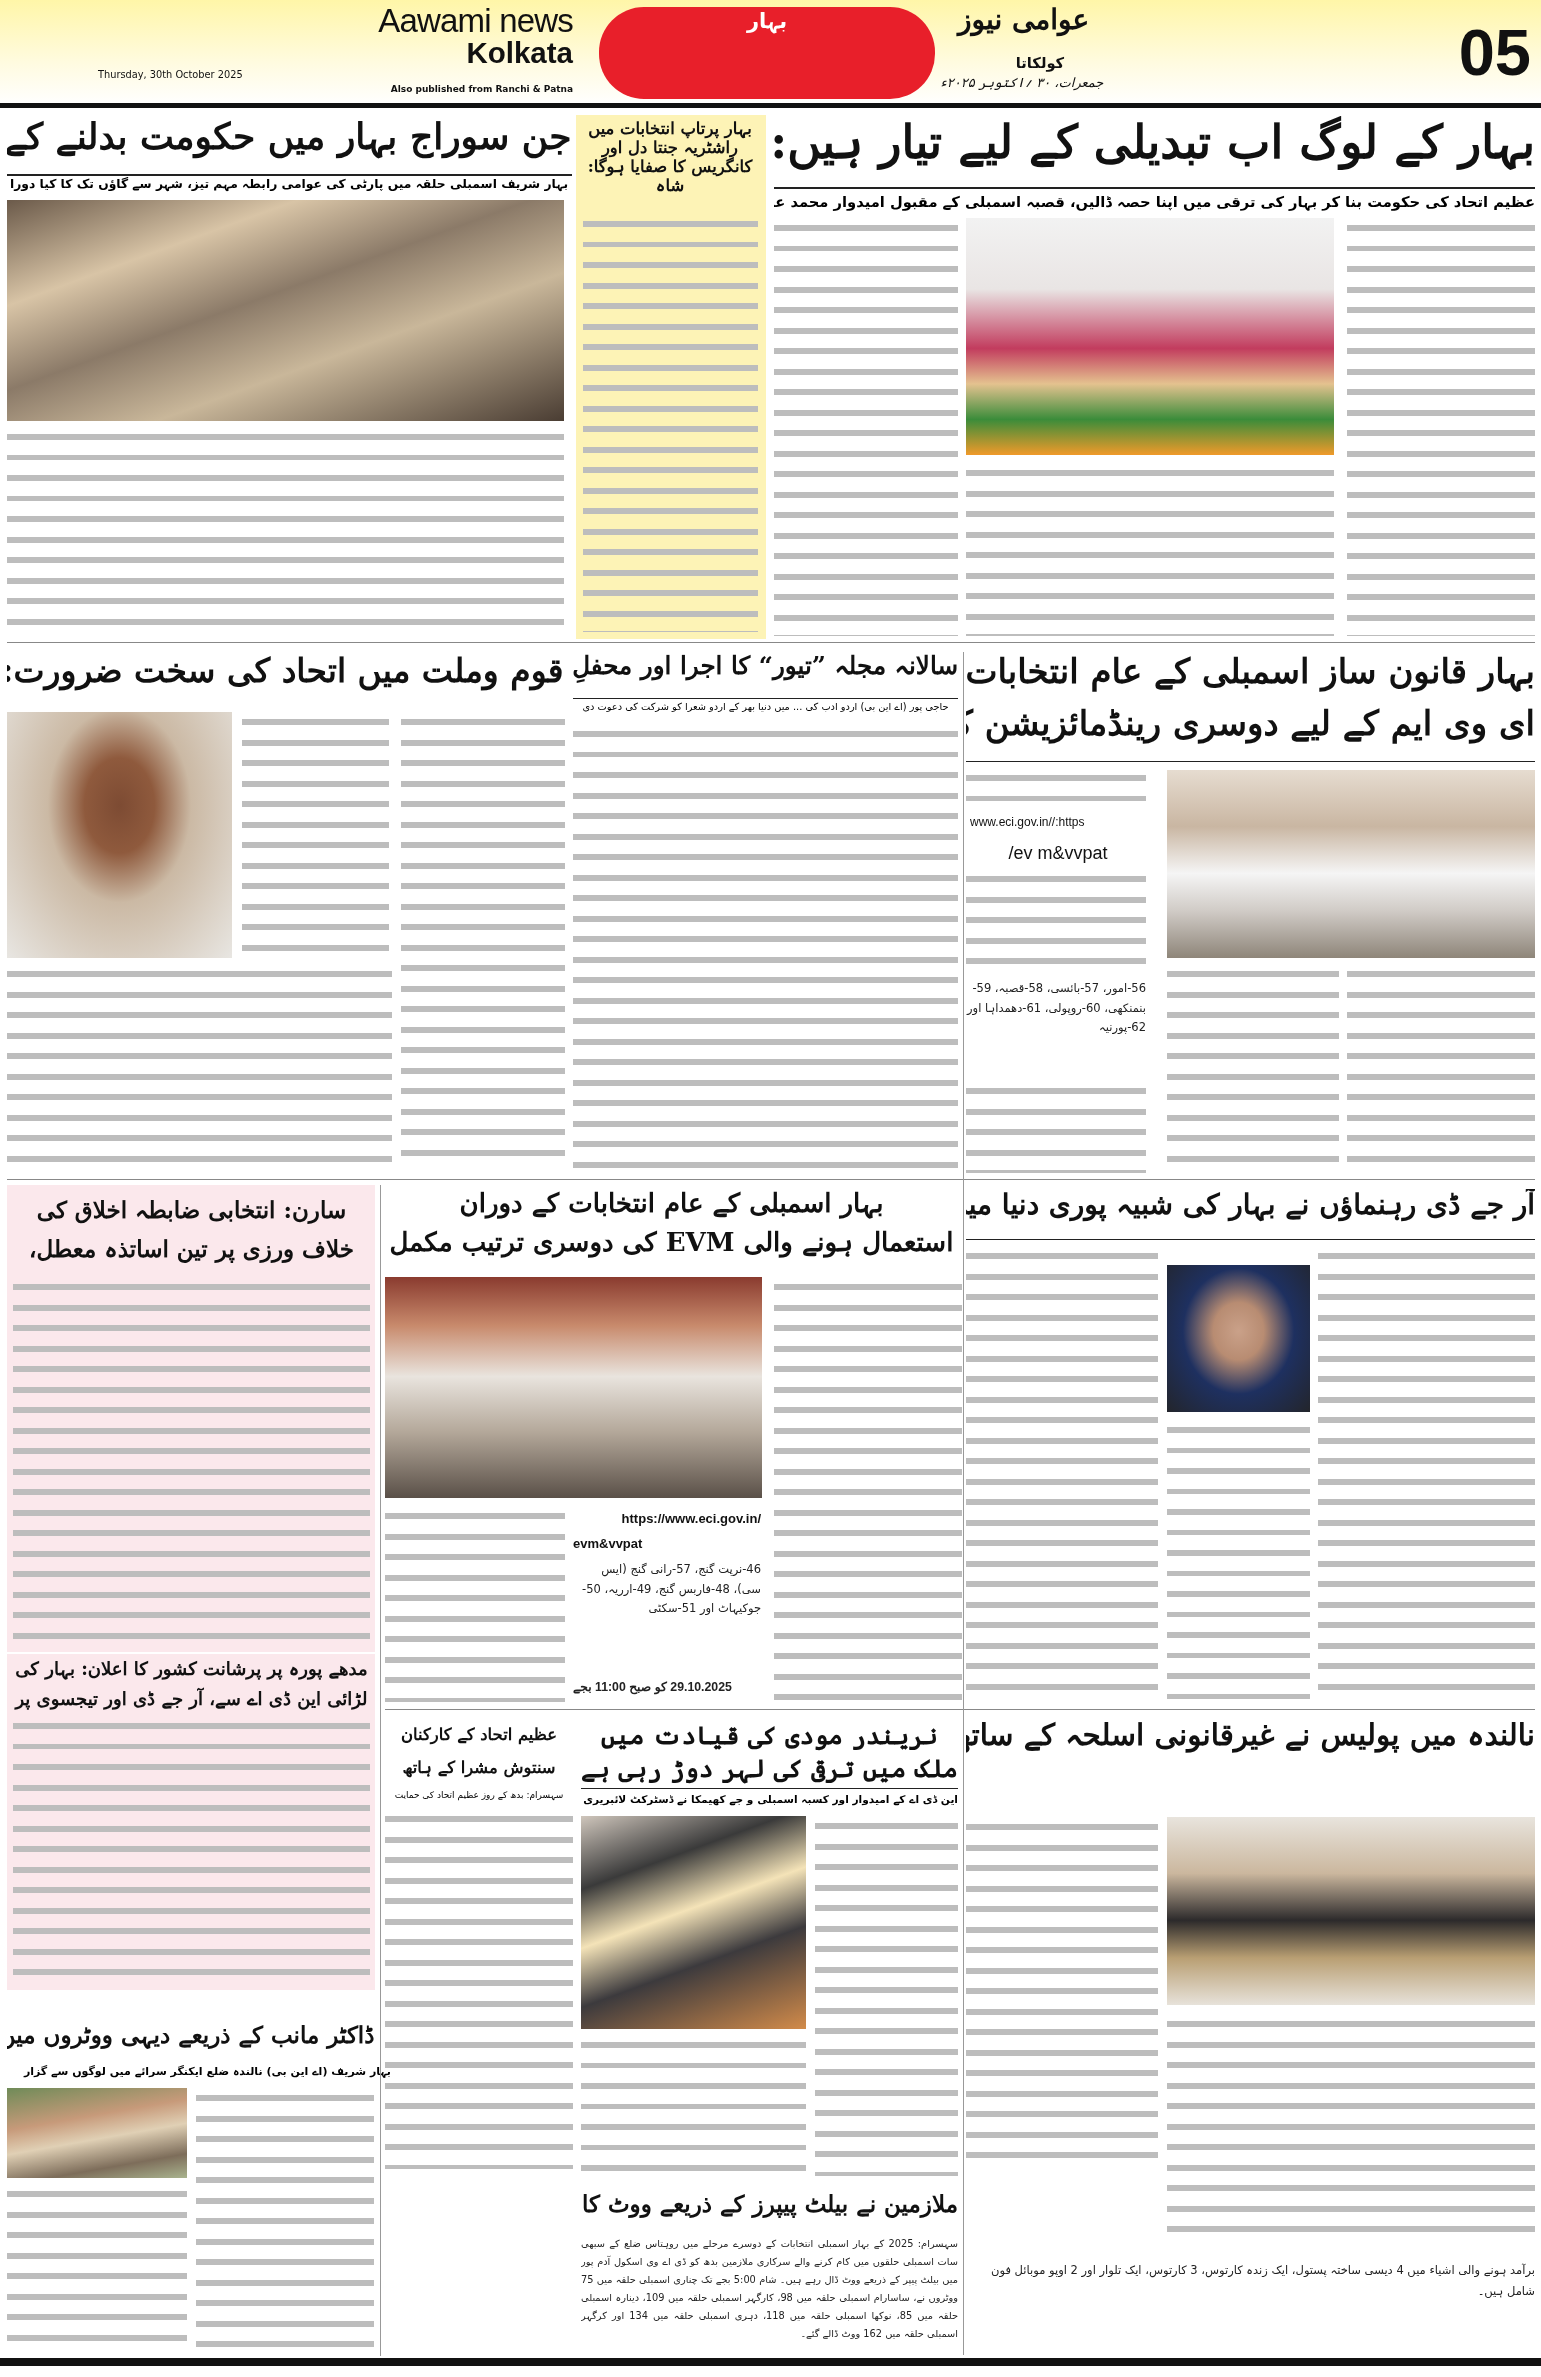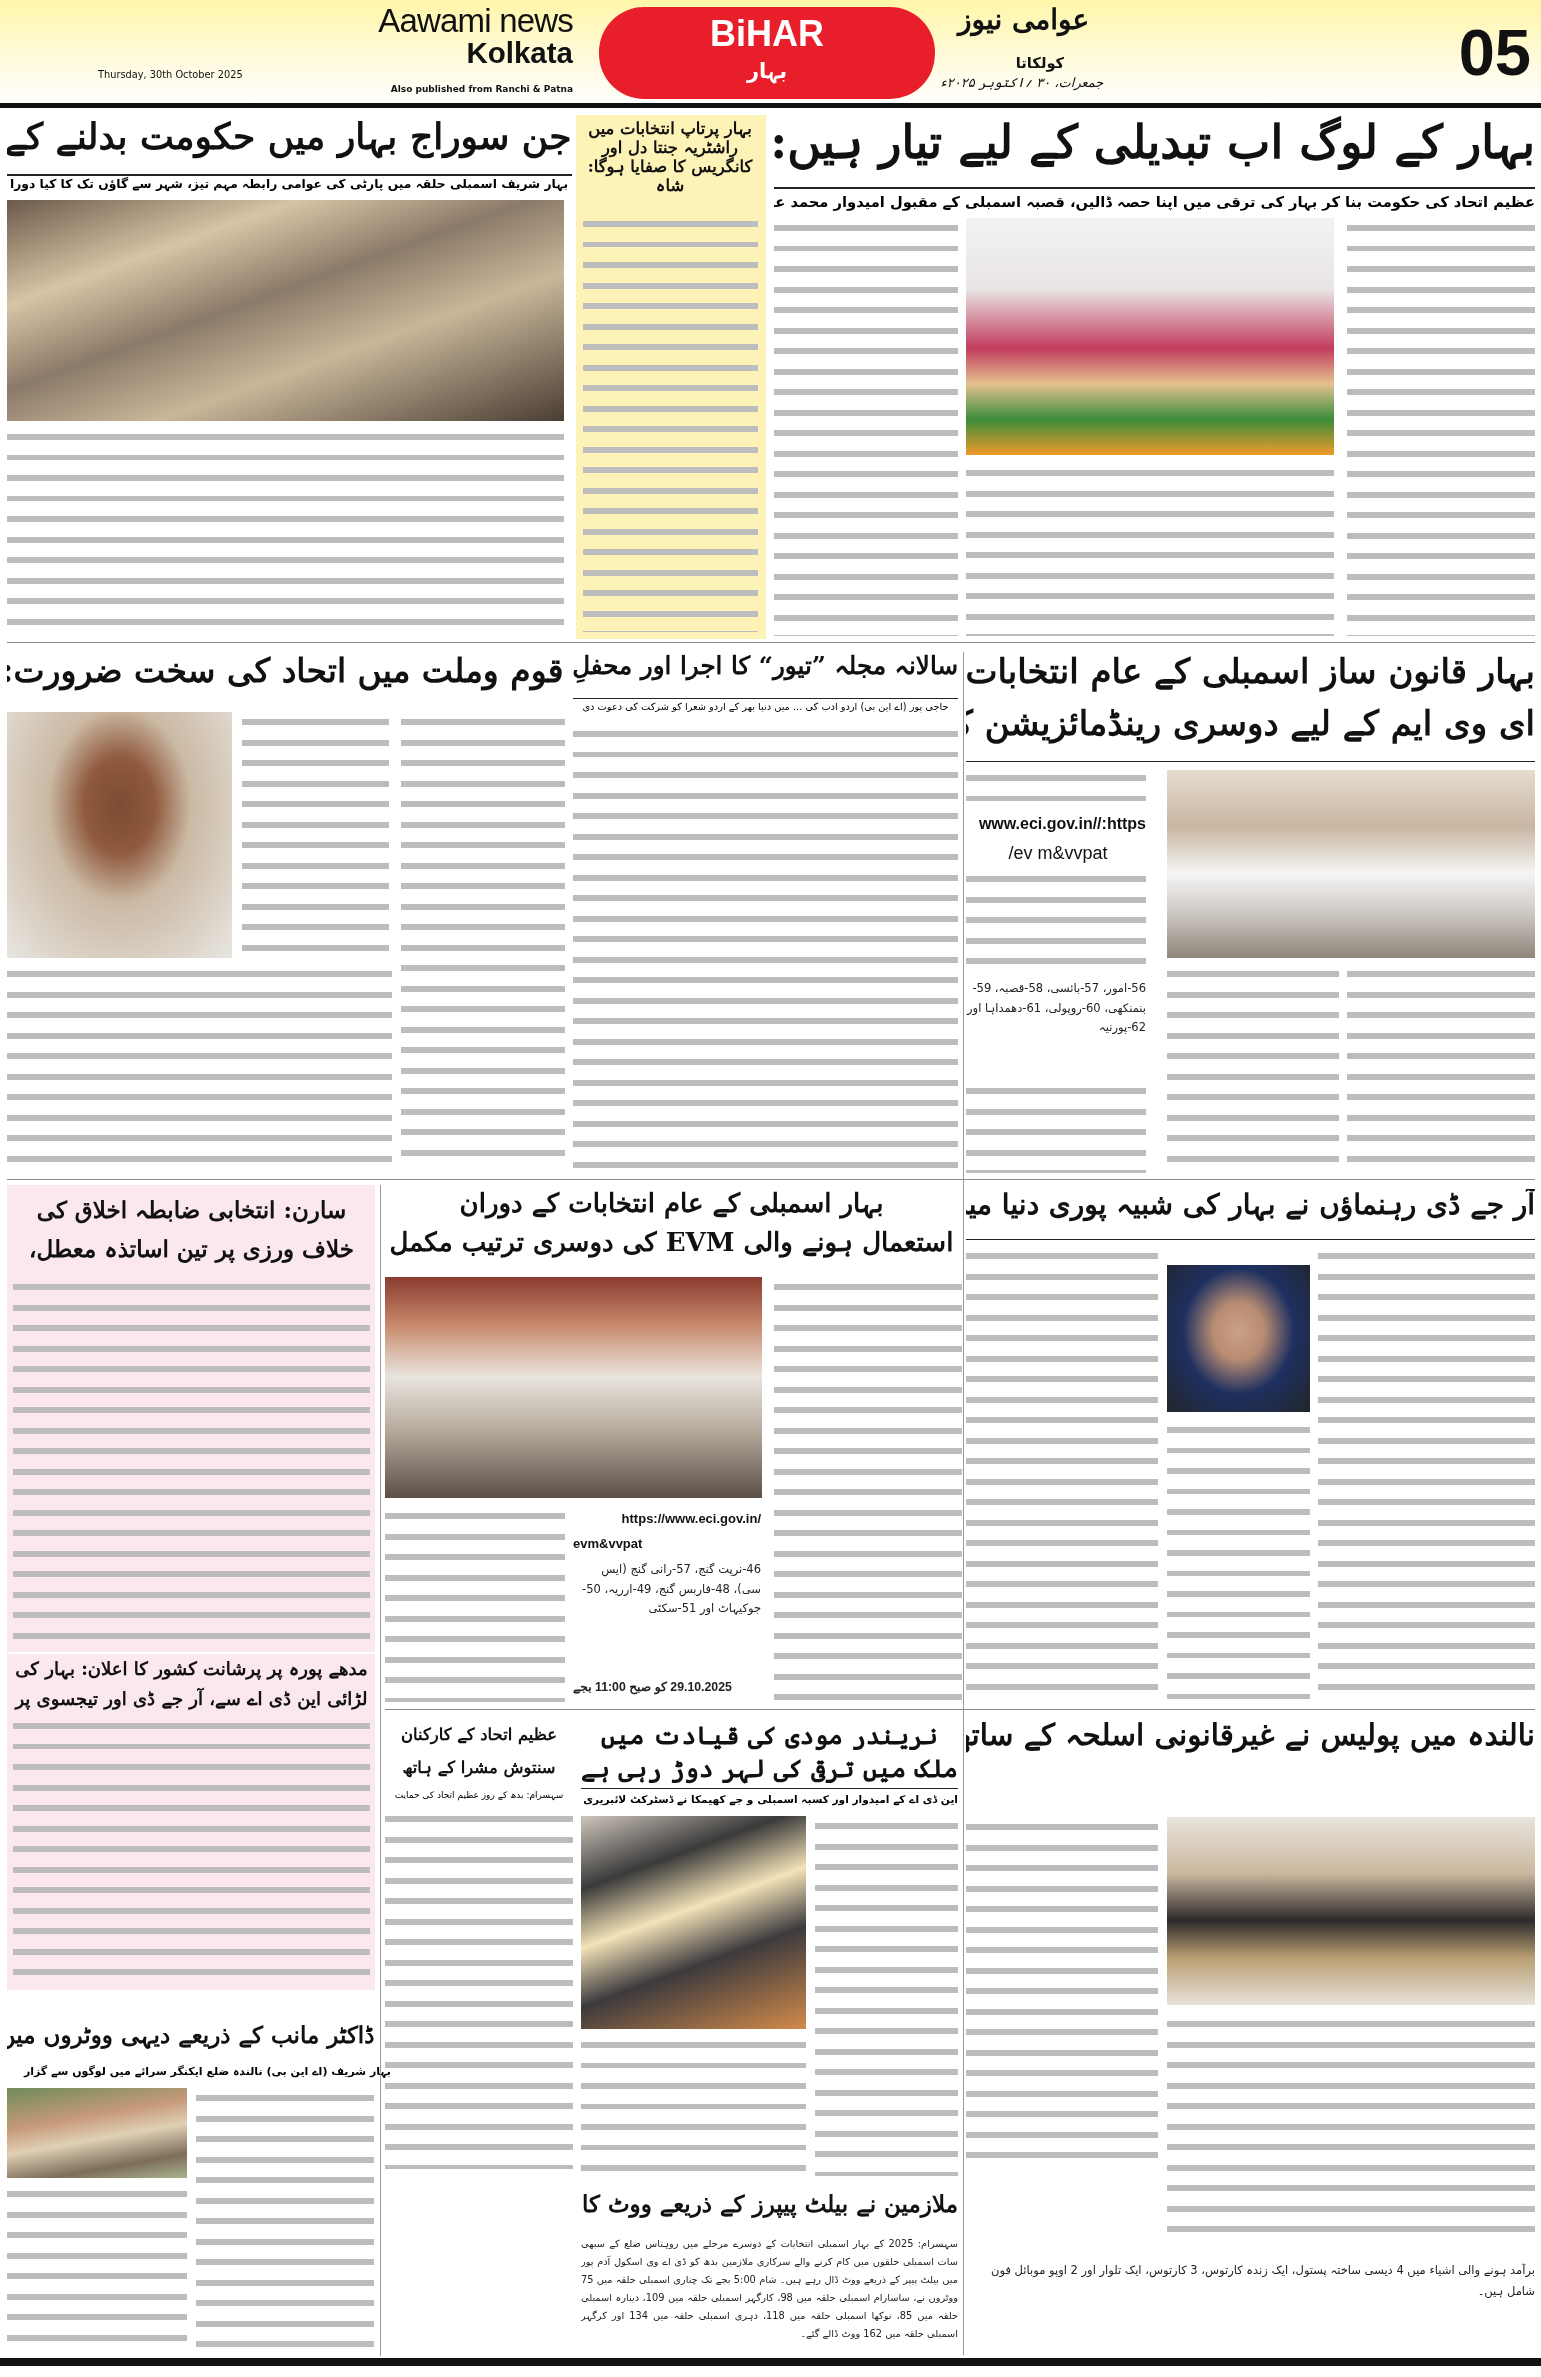--- a/index.html
+++ b/index.html
@@ -42,21 +42,20 @@
 </style>
 </head>
 <body>
 
 <div class="abs masthead"></div>
 <div class="abs en-name">Aawami news</div>
 <div class="abs en-city">Kolkata</div>
 <div class="abs en-date">Thursday, 30th October 2025</div>
 <div class="abs en-also">Also published from Ranchi &amp; Patna</div>
 <div class="abs badge">
-  <div class="b1">BiHAR</div>
   <div class="b2">بہار</div>
 </div>
 <div class="abs ur-name">عوامی نیوز</div>
 <div class="abs ur-city">کولکاتا</div>
 <div class="abs ur-date">جمعرات، ۳۰ ؍اکتوبر ۲۰۲۵ء</div>
 <div class="abs page-no">05</div>
 <div class="abs mast-rule"></div>
 
 <div class="abs hl" style="left:774px;top:116px;width:761px;height:65px;font-size:46px">بہار کے لوگ اب تبدیلی کے لیے تیار ہیں: عمران پرتاپ گڑھی</div>
 <div class="abs rule" style="left:774px;top:187px;width:761px"></div>
@@ -86,21 +85,21 @@
 
 <div class="abs hl" style="left:573px;top:652px;width:385px;height:41px;font-size:24.6px">سالانہ مجلہ ”تیور“ کا اجرا اور محفلِ شعر وسخن کا انعقاد</div>
 <div class="abs rule" style="left:573px;top:698px;width:385px;height:0.8px"></div>
 <div class="abs sub" style="left:573px;top:701px;width:385px;height:18px;font-size:9.8px;font-weight:normal">حاجی پور (اے این بی) اردو ادب کی ... میں دنیا بھر کے اردو شعرا کو شرکت کی دعوت دی</div>
 <div class="abs col" style="left:573px;top:724px;width:385px;height:449px;column-count:3;column-gap:9.8px"></div>
 
 <div class="abs hl" style="left:966px;top:652px;width:569px;height:51px;font-size:34px">بہار قانون ساز اسمبلی کے عام انتخابات 2025 کے لیے</div>
 <div class="abs hl" style="left:966px;top:704px;width:569px;height:51px;font-size:34px">ای وی ایم کے لیے دوسری رینڈمائزیشن کا عمل مکمل</div>
 <div class="abs rule" style="left:966px;top:761px;width:569px;height:0.8px"></div>
 <div class="abs col" style="left:966px;top:768px;width:180px;height:33px"></div>
-<div class="abs ltr" style="left:970px;top:815px;width:176px;height:21px;font-size:16px;font-weight:bold;text-align:right">www.eci.gov.in//:https</div>
+<div class="abs ltr" style="left:970px;top:815px;width:176px;height:21px;font-size:12px;font-weight:normal;">www.eci.gov.in//:https</div>
 <div class="abs ltr" style="left:970px;top:843px;width:176px;height:21px;font-size:18px;font-weight:normal;text-align:center">/ev m&amp;vvpat</div>
 <div class="abs col" style="left:966px;top:869px;width:180px;height:105px"></div>
 <div class="abs cap" style="left:966px;top:979px;width:180px;height:98px;white-space:normal;font-size:11.5px;text-align:right;line-height:19.6px">56-امور، 57-بائسی، 58-قصبہ، 59-بنمنکھی، 60-روپولی، 61-دھمداہا اور 62-پورنیہ</div>
 <div class="abs col" style="left:966px;top:1081px;width:180px;height:92px"></div>
 <div class="abs photo ph-meeting" style="left:1167px;top:770px;width:368px;height:188px"></div>
 <div class="abs col" style="left:1347px;top:964px;width:188px;height:208px"></div>
 <div class="abs col" style="left:1167px;top:964px;width:172px;height:208px"></div>
 
 <div class="abs rule" style="left:6.5px;top:1179px;width:1528px;height:0.8px;background:#888"></div>
 

